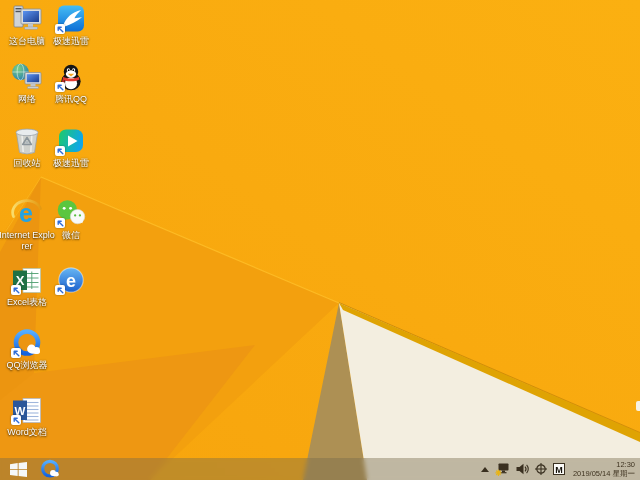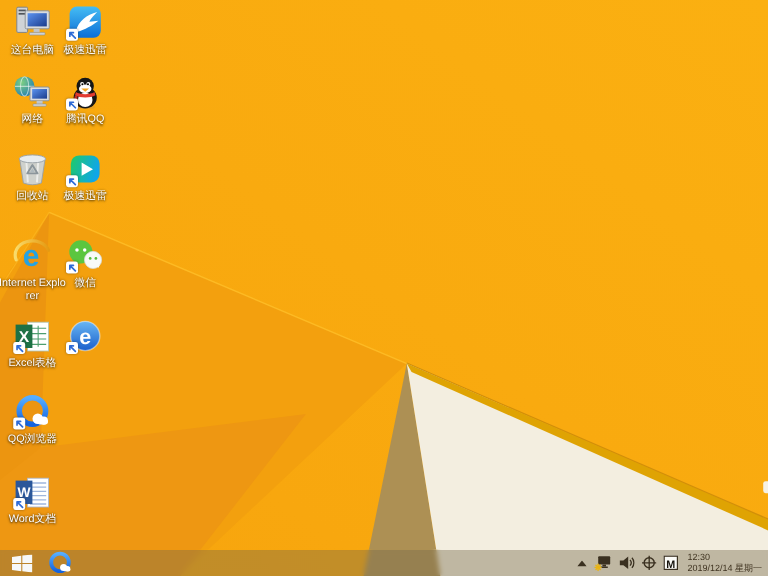--- a/index.html
+++ b/index.html
@@ -38,21 +38,21 @@
     display:flex;align-items:center;justify-content:center;cursor:pointer;}
   #tray{position:absolute;right:3px;top:0;height:22px;display:flex;
     align-items:center;gap:6px;}
   .tray-ic{display:flex;align-items:center;justify-content:center;cursor:pointer;}
   .ime-box{
     width:12px;height:12px;background:#FBFBF8;border:1px solid #3A3020;
     font-size:9px;font-weight:bold;color:#15120C;line-height:12px;
     text-align:center;box-sizing:border-box;cursor:pointer;
   }
   #clock{
-    text-align:left;font-size:7.5px;line-height:9px;color:#3F3320;
+    text-align:right;font-size:7.5px;line-height:9px;color:#3F3320;
     padding:0 2px;cursor:pointer;white-space:nowrap;
   }
   
   #edge-mark{position:absolute;right:0;top:401px;width:4px;height:10px;
     background:#F6F1E3;border-radius:2px 0 0 2px;z-index:1;}
 </style>
 </head>
 <body>
 
 <svg width="0" height="0" style="position:absolute">
@@ -368,16 +368,16 @@
     <span class="tray-ic">
       <svg width="12" height="12" viewBox="0 0 12 12">
         <circle cx="6" cy="6" r="4.2" fill="none" stroke="#3A3020" stroke-width="1.2"></circle>
         <line x1="6" y1="0" x2="6" y2="12" stroke="#3A3020" stroke-width="1.1"></line>
         <line x1="0" y1="6" x2="12" y2="6" stroke="#3A3020" stroke-width="1.1"></line>
       </svg>
     </span>
     <span class="ime-box">M</span>
     <div id="clock">
       <div>12:30</div>
-      <div>2019/12/14 星期一</div>
+      <div>2019/05/14 星期一</div>
     </div>
   </div>
 </div>
 
 </body></html>

